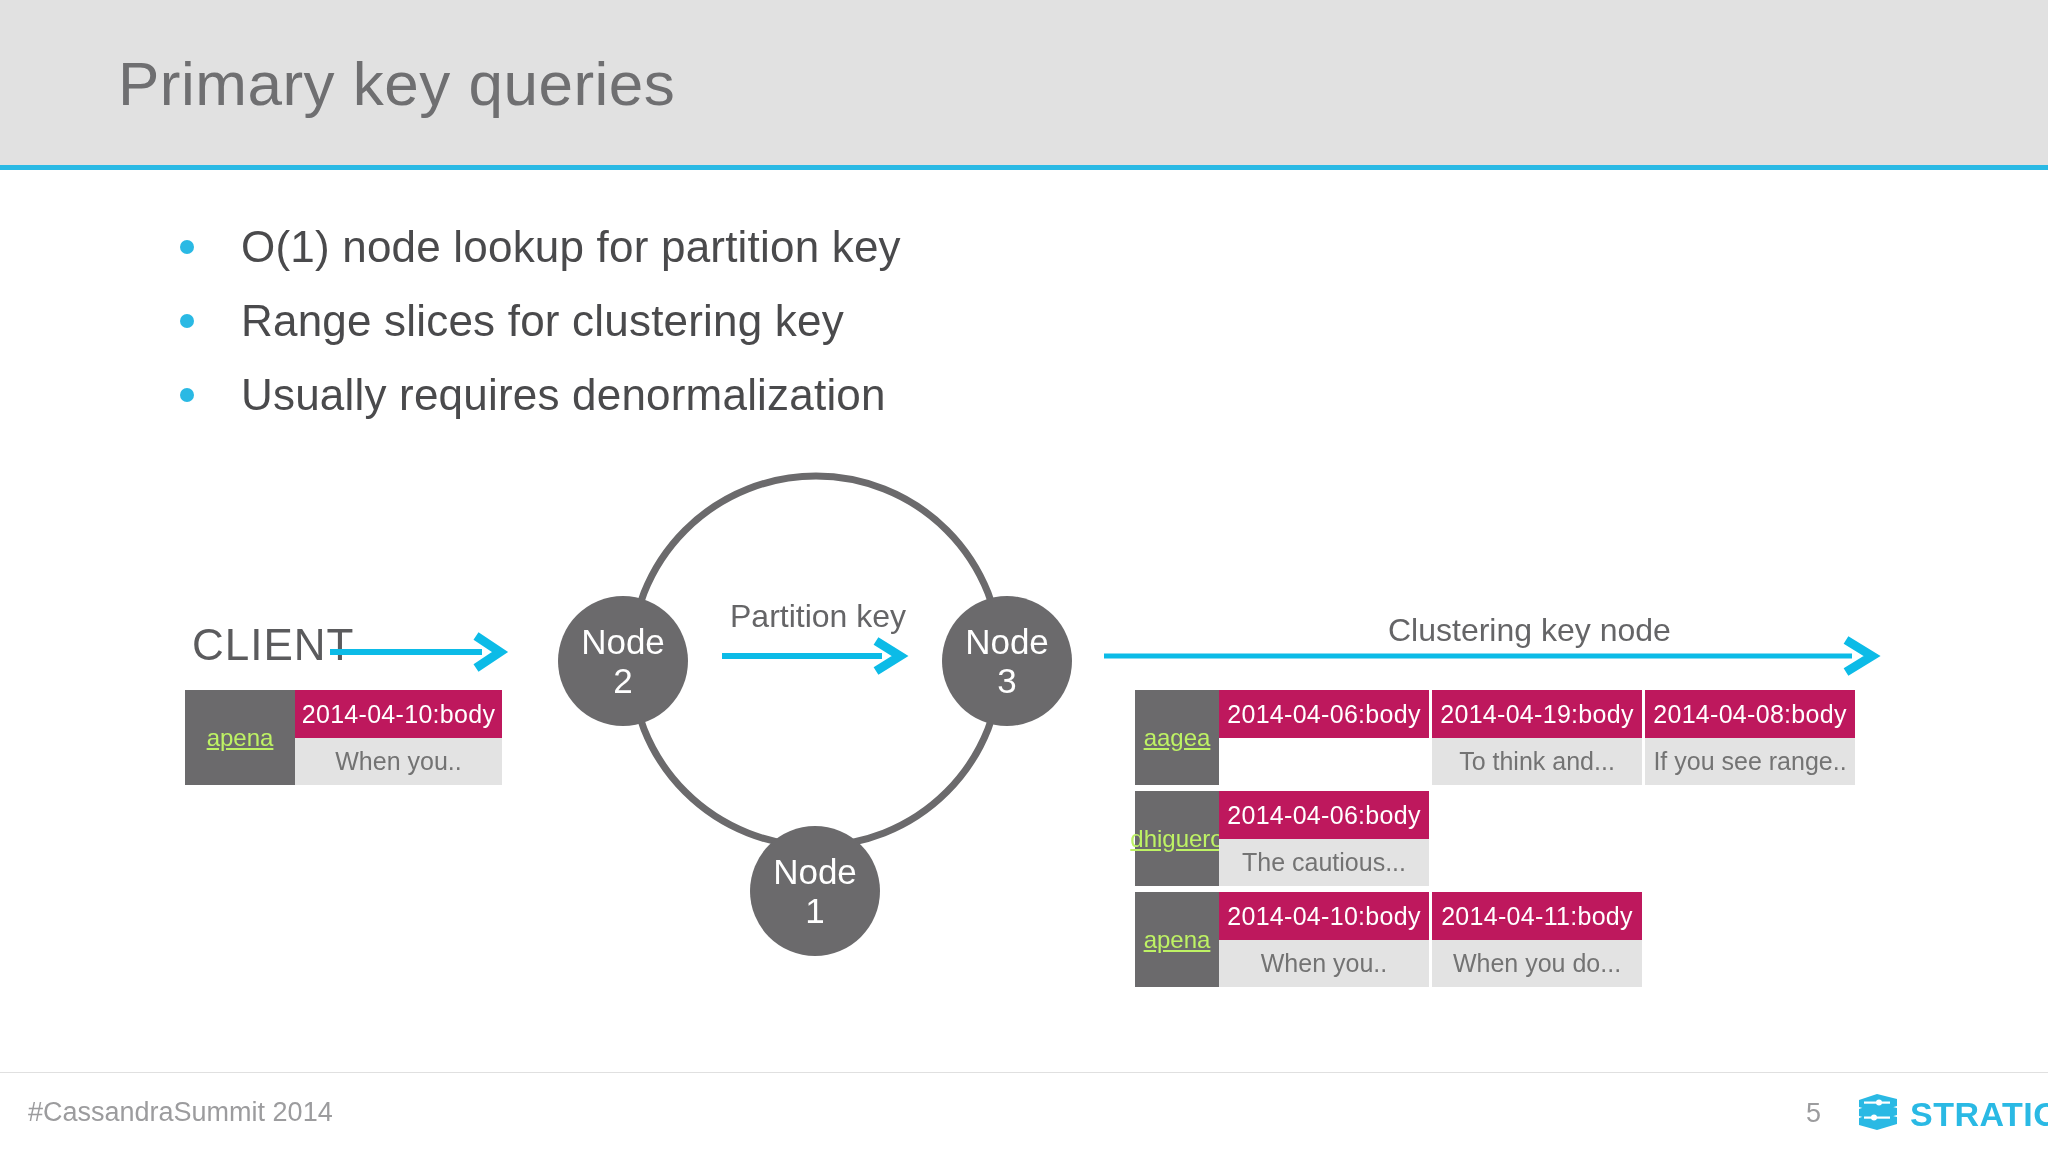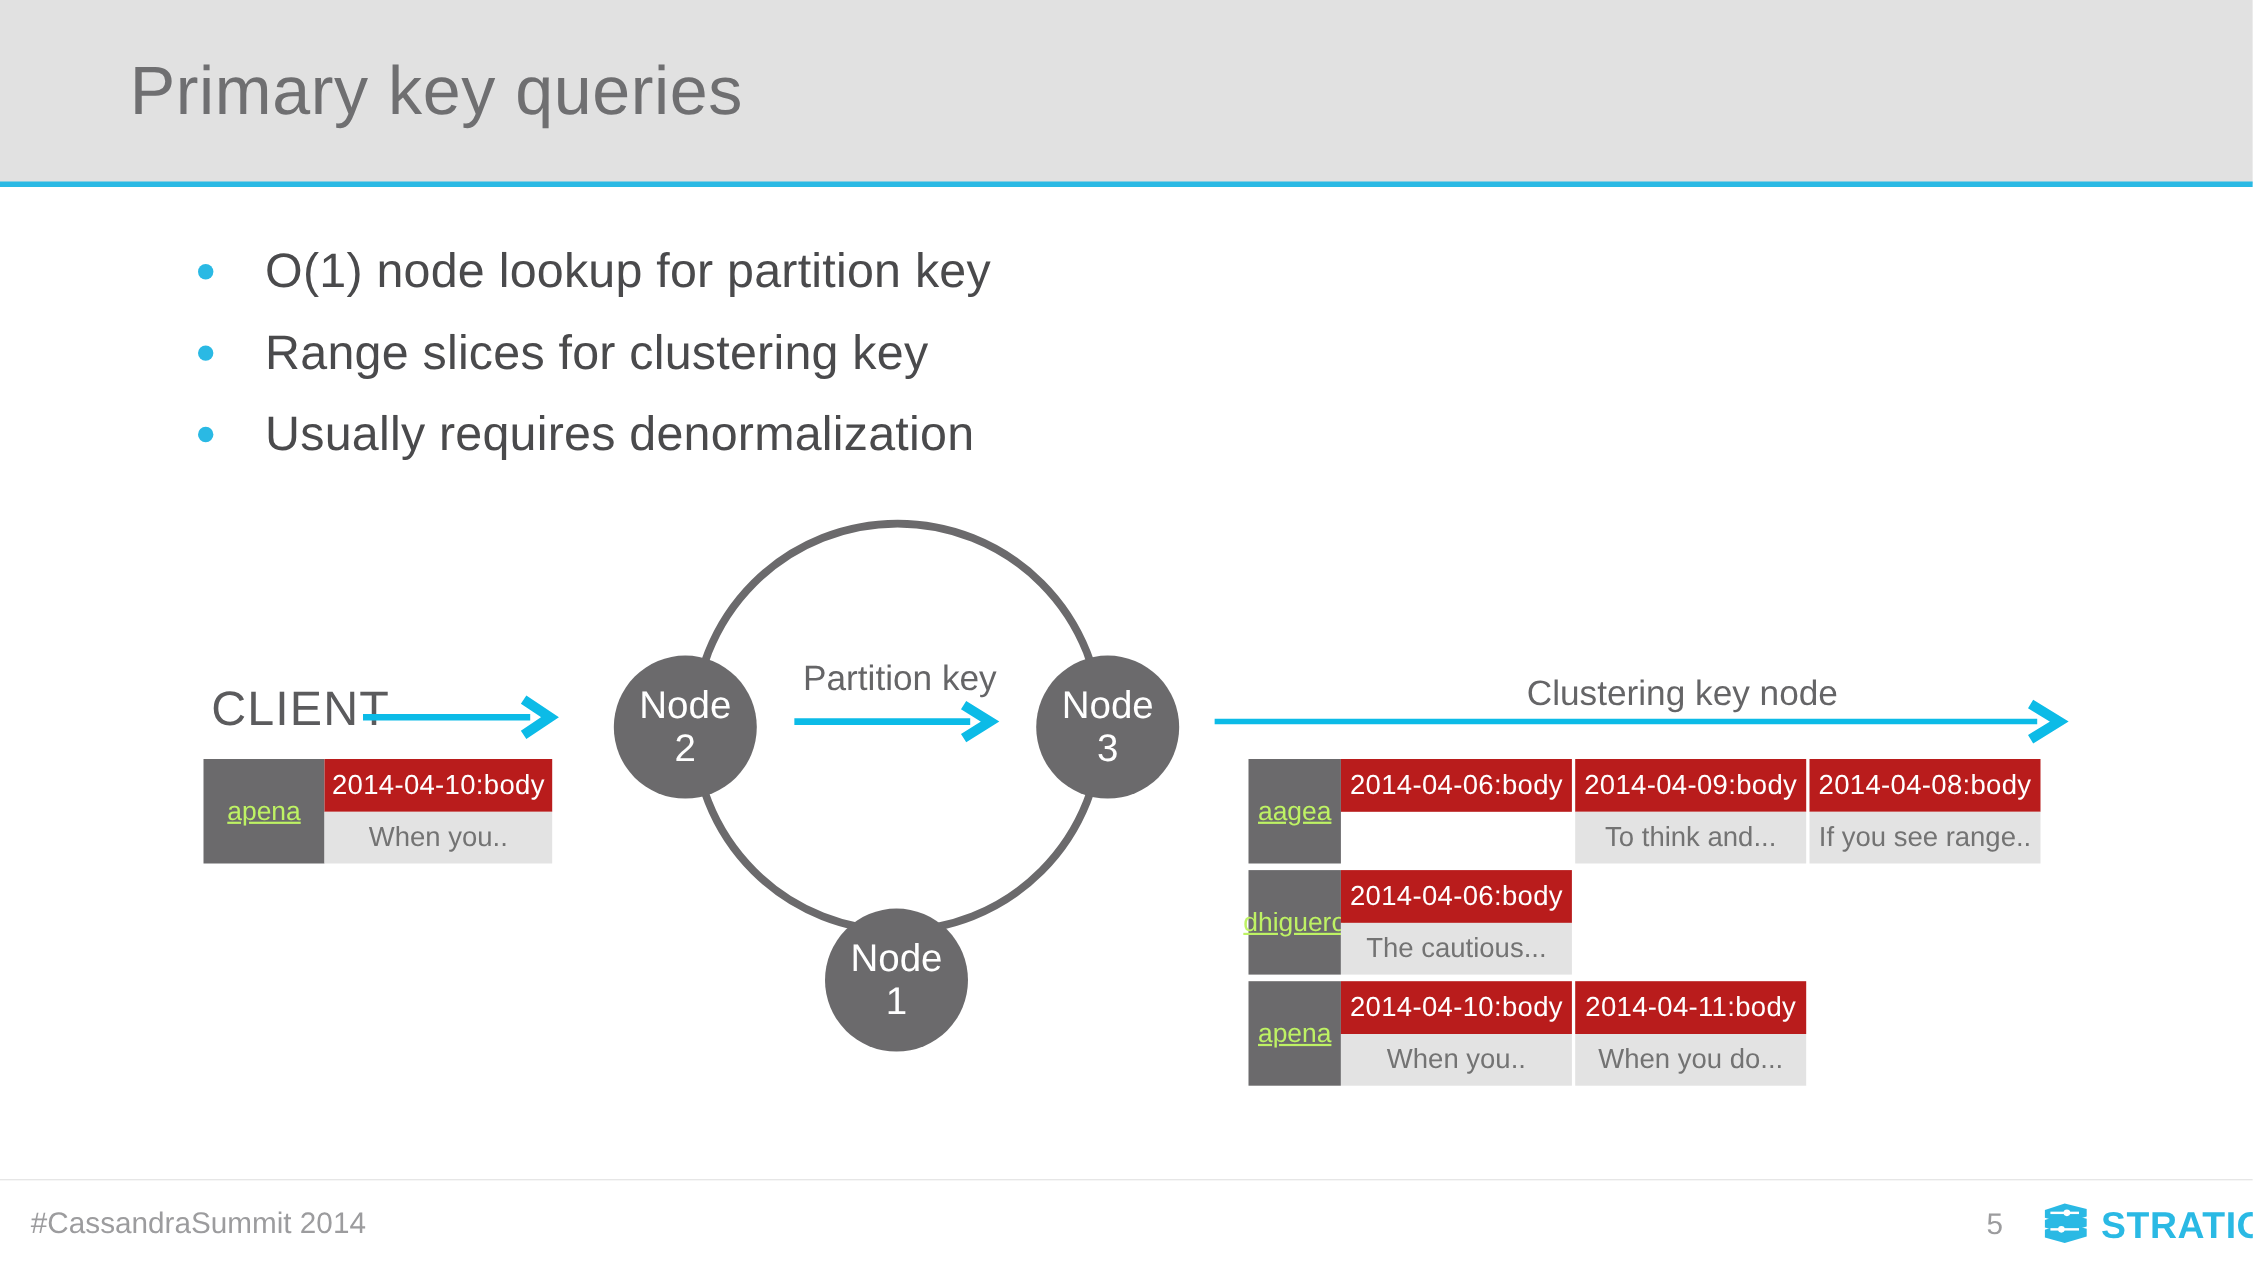--- a/index.html
+++ b/index.html
@@ -78,21 +78,21 @@
   .data-table{ position:absolute; display:flex; }
   .key-cell{
     background:#6b6a6c; color:#bef264;
     display:flex; align-items:center; justify-content:center;
     font-size:24px; font-weight:300;text-decoration:underline;
   }
   .cols{ display:flex; }
   .col{ display:flex; flex-direction:column; margin-right:3px; }
   .col:last-child{ margin-right:0; }
   .col-head{
-    background:#b91c1c; color:#ffffff;
+    background:#be185d; color:#ffffff;
     display:flex; align-items:center; justify-content:center;
     font-size:25px; font-weight:300; letter-spacing:0.3px;
   }
   .col-body{
     background:#e3e3e3; color:#737373;
     display:flex; align-items:center; justify-content:center;
     font-size:25px; font-weight:300;
   }
 
   
@@ -206,21 +206,21 @@
   <polyline points="742,6 768,22 742,38" fill="none" stroke="#0cbbe7" stroke-width="9" stroke-linecap="butt" stroke-linejoin="miter"></polyline>
 </svg>
 
 <div class="data-table right-table" id="table-aagea">
   <div class="key-cell">aagea</div>
   <div class="cols">
     <div class="col">
       <div class="col-head">2014-04-06:body</div>
     </div>
     <div class="col">
-      <div class="col-head">2014-04-09:body</div>
+      <div class="col-head">2014-04-19:body</div>
       <div class="col-body">To think and...</div>
     </div>
     <div class="col">
       <div class="col-head">2014-04-08:body</div>
       <div class="col-body">If you see range..</div>
     </div>
   </div>
 </div>
 
 <div class="data-table right-table" id="table-dhiguero">

